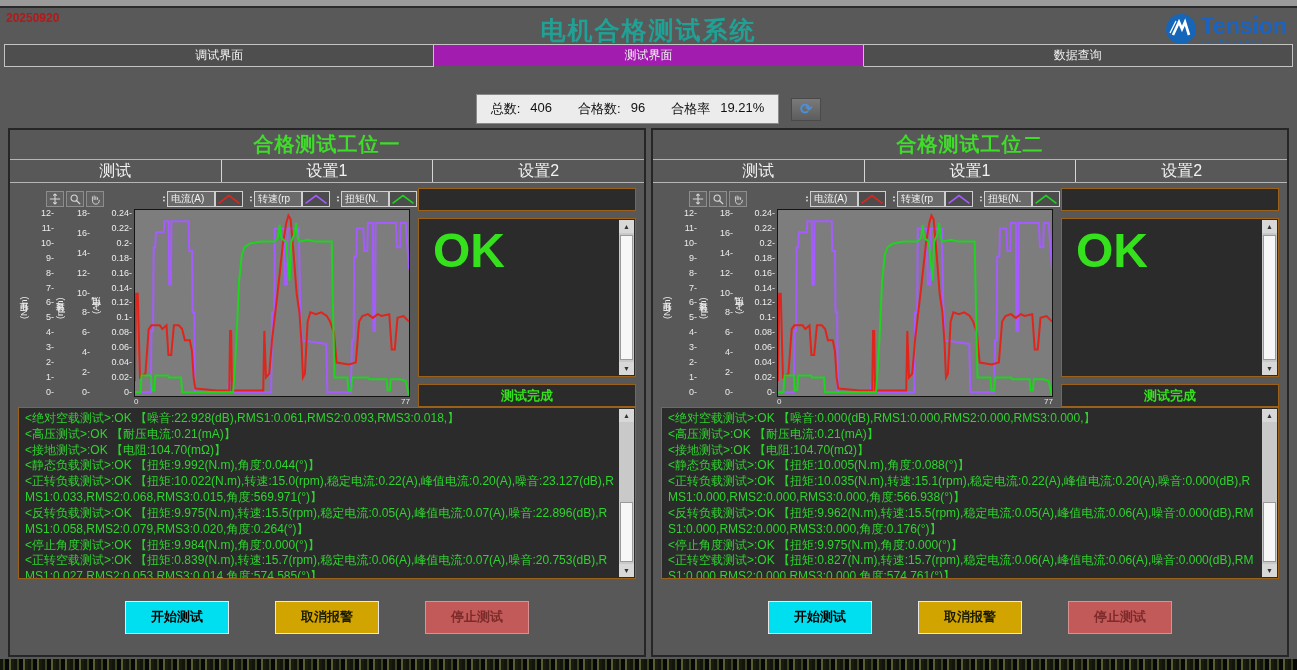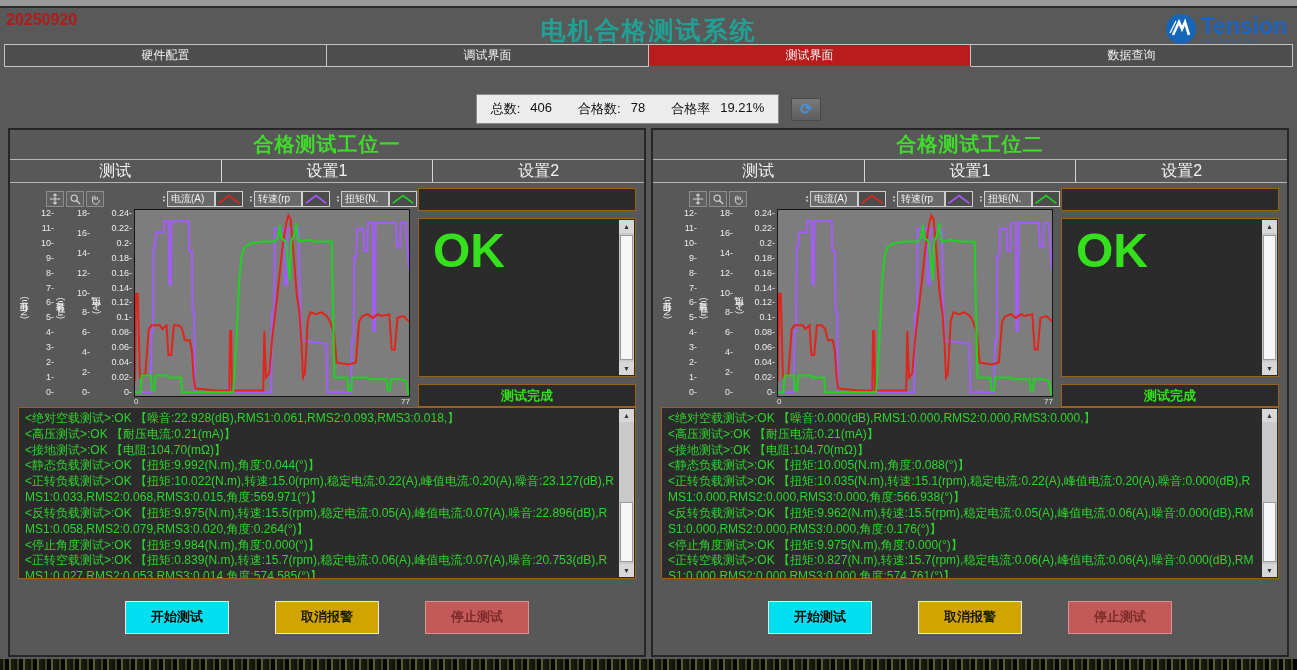--- a/index.html
+++ b/index.html
@@ -1,33 +1,33 @@
 <!DOCTYPE html>
 <html><head>
 <meta charset="utf-8">
 <style>
   * { margin:0; padding:0; box-sizing:border-box; }
   html,body { width:1297px; height:670px; overflow:hidden; }
   body { font-family:"Liberation Sans","DejaVu Sans",sans-serif; background:#595959; position:relative; }
 
   .top-strip { position:absolute; top:0; left:0; right:0; height:8px; background:#9a9a9a; border-bottom:2px solid #2a2a2a; }
-  .date-label { position:absolute; top:11px; left:6px; color:#b21a1a; font-size:16px; font-weight:bold; }
+  .date-label { position:absolute; top:11px; left:6px; color:#b21a1a; font-size:12px; font-weight:bold; }
   .app-title { position:absolute; top:14px; left:0; right:0; text-align:center; color:#1fa295; font-size:25px; font-weight:bold; letter-spacing:2px; }
 
   .logo { position:absolute; top:14px; right:10px; display:flex; align-items:flex-start; }
   .logo-mark { width:30px; height:30px; border-radius:50%; background:#1566b8; position:relative; margin-right:5px; overflow:hidden; }
   .logo-mark svg { width:100%; height:100%; }
   .logo-texts { display:flex; flex-direction:column; }
   .logo-word { color:#1b63c0; font-size:23px; font-weight:bold; line-height:24px; }
   .logo-sub { color:#1b63c0; font-size:5px; letter-spacing:3px; margin-top:0px; }
 
   .tabbar { position:absolute; top:44px; left:4px; right:4px; height:23px; display:flex; }
   .main-tab { flex:1; border:1px solid #c4c4c4; border-left:none; background:#4e4e4e; color:#f2f2f2; font-size:12px; display:flex; align-items:center; justify-content:center; cursor:default; }
   .main-tab:first-child { border-left:1px solid #c4c4c4; }
-  .main-tab.active { background:#b91c1c; border-bottom-color:#595959; }
+  .main-tab.active { background:#a21caf; border-bottom-color:#595959; }
 
   .stats-row { position:absolute; top:94px; left:0; right:0; display:flex; justify-content:center; align-items:center; }
   .stats-box { background:#ececec; border:1px solid #8a8a8a; padding:5px 14px; display:flex; gap:26px; font-size:13px; color:#111; }
   .stat-pair { display:flex; gap:10px; }
   .refresh-btn { margin-left:12px; width:30px; height:23px; background:linear-gradient(#7a7a7a,#5d5d5d); border:1px solid #4a4a4a; color:#4a90d9; font-size:15px; font-weight:bold; line-height:20px; text-align:center; cursor:pointer; }
 
   .stations { position:absolute; top:128px; left:8px; right:8px; bottom:13px; display:flex; gap:5px; }
   .station { flex:1; border:2px solid #262626; background:#585858; display:flex; flex-direction:column; min-width:0; }
   .station-header { height:30px; display:flex; align-items:center; justify-content:center; color:#3fdc2a; font-size:20px; font-weight:bold; border-bottom:1px solid #b5b5b5; letter-spacing:1px; }
   .station-tabs { height:23px; display:flex; border-bottom:1px solid #b5b5b5; }
@@ -100,35 +100,34 @@
       <path d="M4 19 L10 7" stroke="#fff" stroke-width="1.2" fill="none"></path>
     </svg>
   </div>
   <div class="logo-texts">
     <div class="logo-word">Tension</div>
     <div class="logo-sub">TECHNOLOGY</div>
   </div>
 </div>
 
 <div class="tabbar" id="main-tabs">
-    <div class="main-tab">硬件配置</div>
     <div class="main-tab">调试界面</div>
     <div class="main-tab active">测试界面</div>
     <div class="main-tab">数据查询</div>
   </div>
 
 <div class="stats-row">
   <div class="stats-box">
     <div class="stat-pair">
       <span>总数:</span>
       <span>406</span>
     </div>
     <div class="stat-pair">
       <span>合格数:</span>
-      <span>78</span>
+      <span>96</span>
     </div>
     <div class="stat-pair">
       <span>合格率</span>
       <span>19.21%</span>
     </div>
   </div>
   <button class="refresh-btn">
     <span>⟳</span>
   </button>
 </div>

